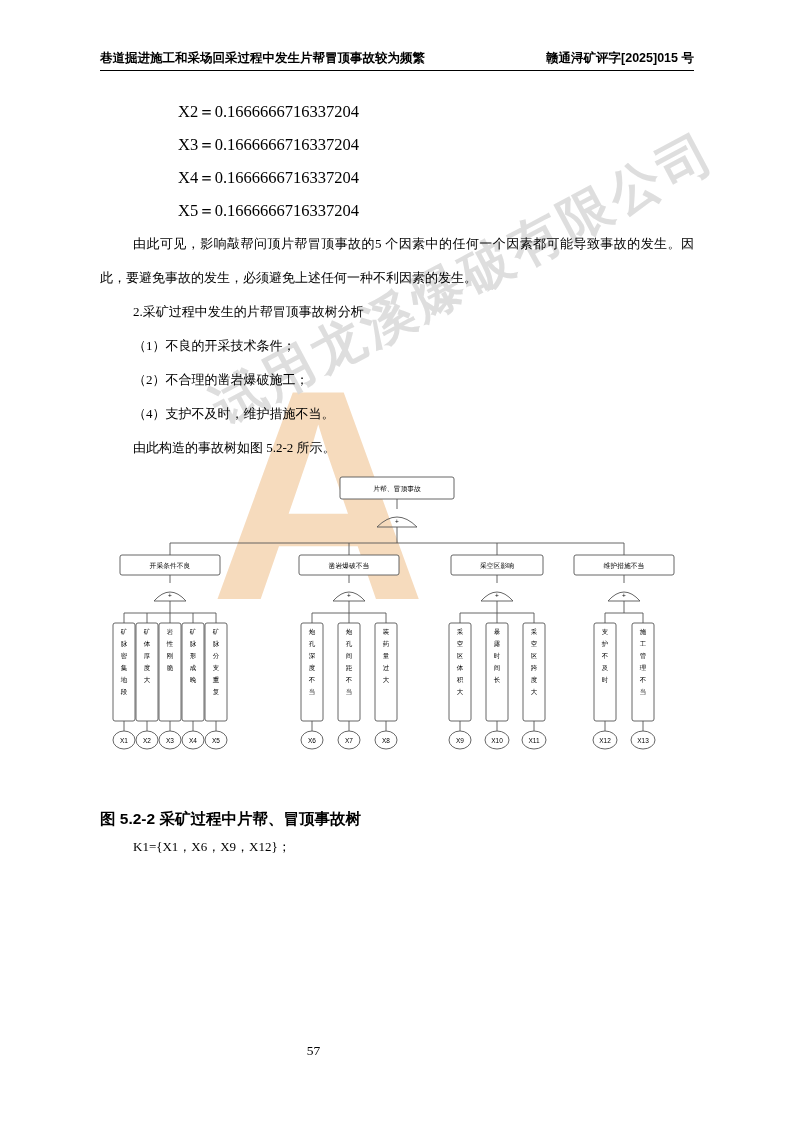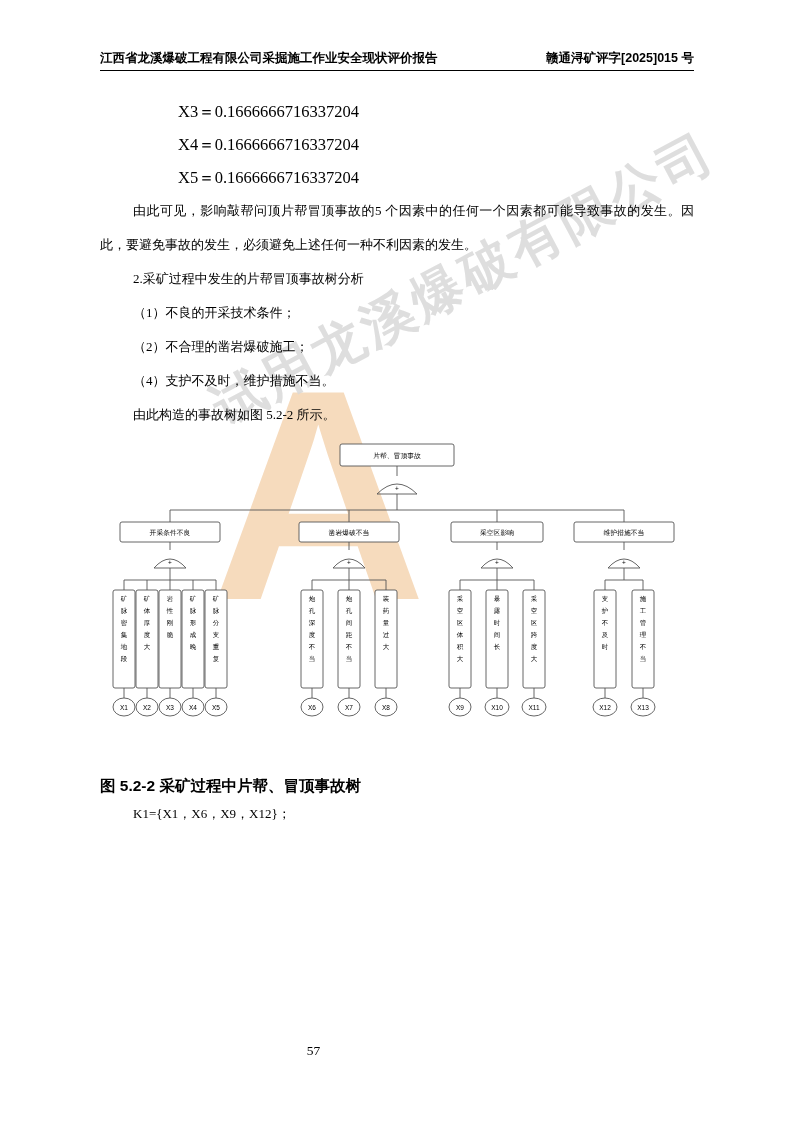--- a/index.html
+++ b/index.html
@@ -142,28 +142,29 @@
 
 <div class="page">
 
   <div class="watermark">
     <div class="wm-a">A</div>
     <div class="wm-text">试用龙溪爆破有限公司</div>
   </div>
 
   <div class="header">
     <div class="header-row">
-      <span class="header-left">江西省龙溪爆破工程有限公司采掘施工作业安全现状评价报告</span>
+      <span class="header-left">巷道掘进施工和采场回采过程中发生片帮冒顶事故较为频繁</span>
       <span class="header-right">赣通浔矿评字[2025]015 号</span>
     </div>
     <div class="header-rule"></div>
   </div>
 
   <div class="content">
 
+    <div class="line mono-line">X2＝0.1666666716337204</div>
     <div class="line mono-line">X3＝0.1666666716337204</div>
     <div class="line mono-line">X4＝0.1666666716337204</div>
     <div class="line mono-line">X5＝0.1666666716337204</div>
 
     <div class="line indent justify">由此可见，影响敲帮问顶片帮冒顶事故的5 个因素中的任何一个因素都可能导致事故的发生。因此，要避免事故的发生，必须避免上述任何一种不利因素的发生。</div>
     <div class="line indent">2.采矿过程中发生的片帮冒顶事故树分析</div>
 
     <div class="line indent">（1）不良的开采技术条件；</div>
     <div class="line indent">（2）不合理的凿岩爆破施工；</div>
     <div class="line indent">（4）支护不及时，维护措施不当。</div>

